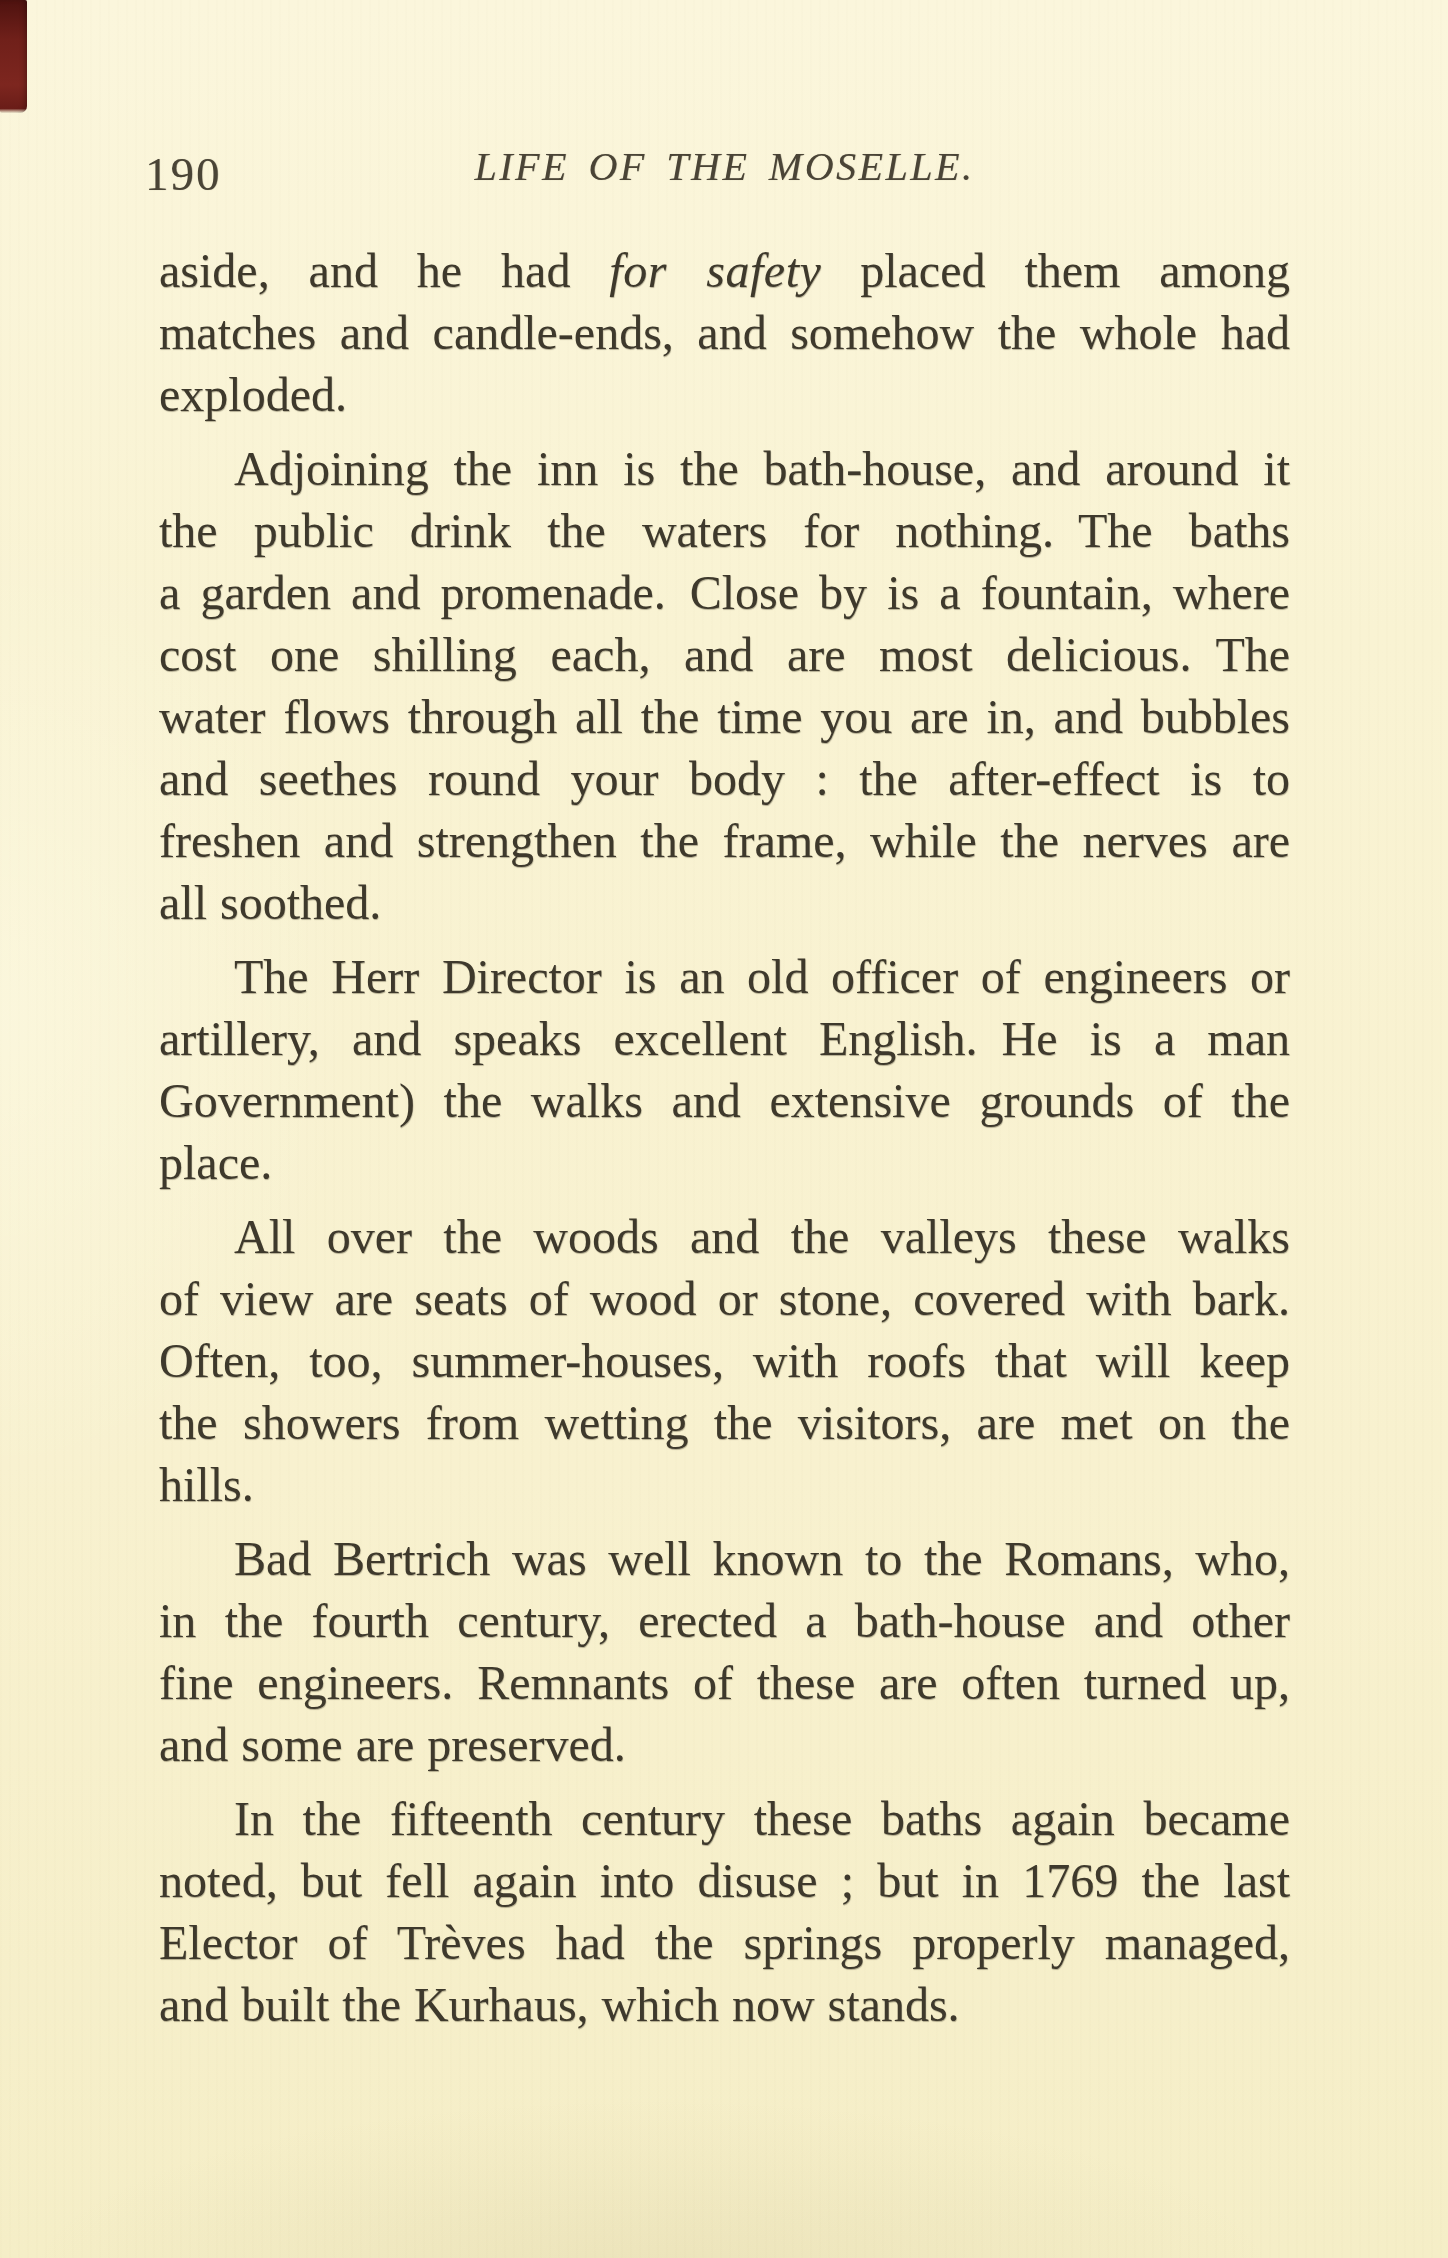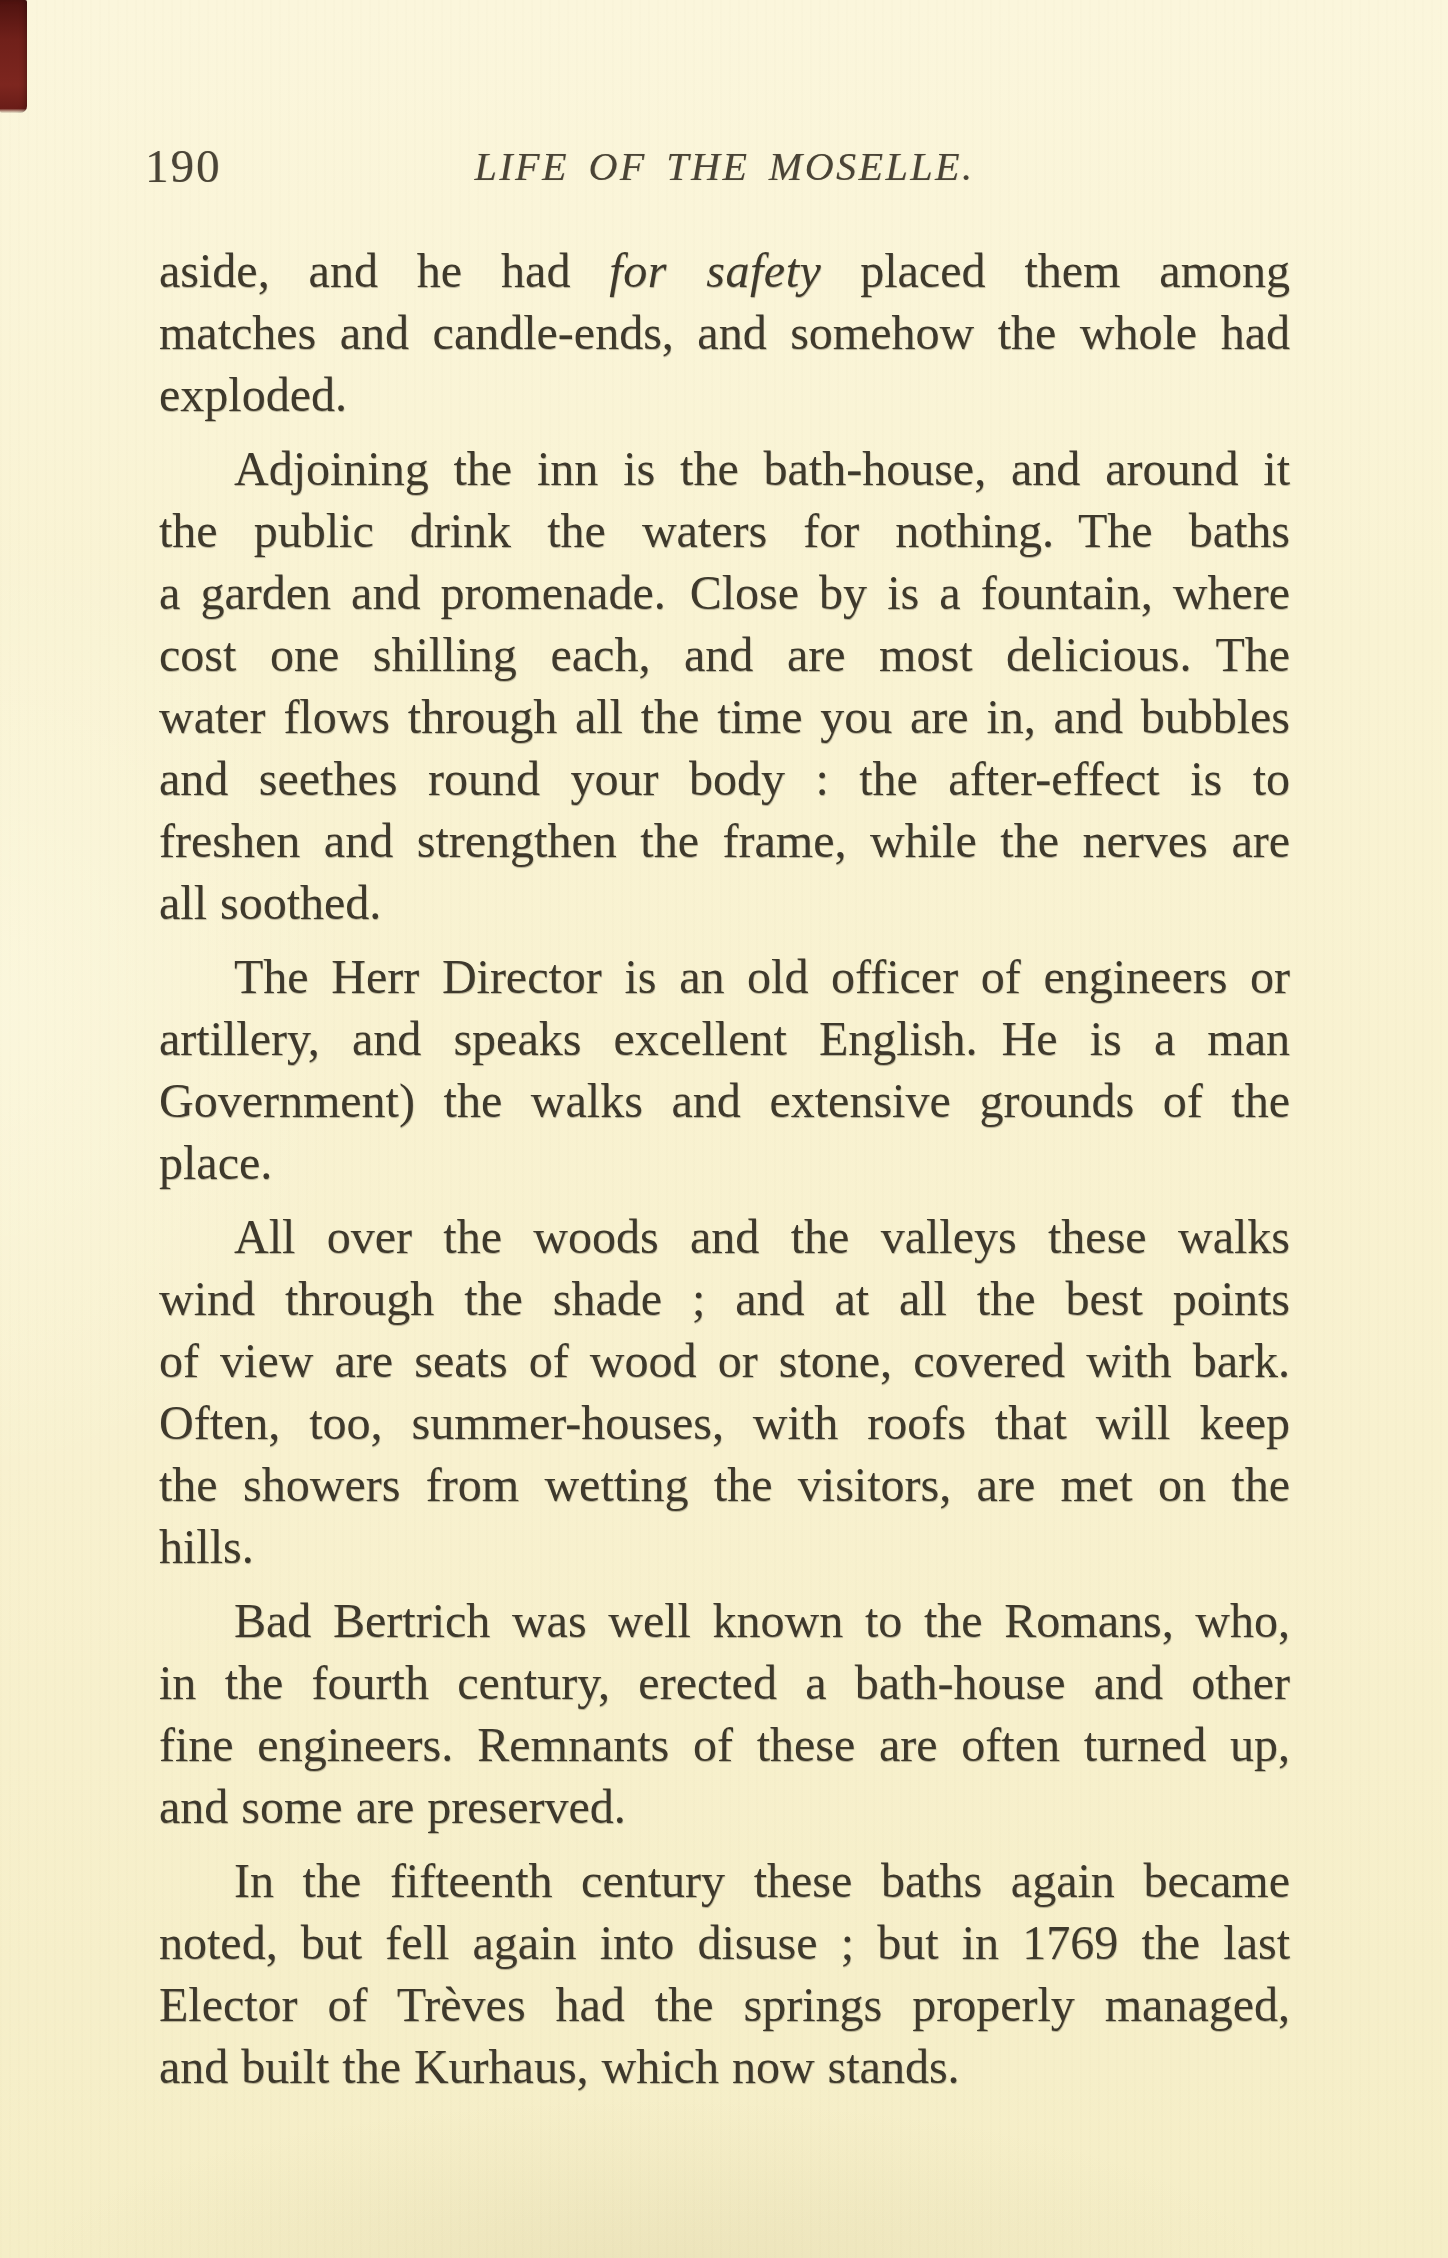--- a/index.html
+++ b/index.html
@@ -25,21 +25,21 @@
     width: 27px; height: 113px;
     background: linear-gradient(180deg, #4e120f 0%, #70201a 35%, #7d261f 75%, #6a1d18 96%, rgba(106,29,24,0));
     border-radius: 0 2px 7px 2px;
     box-shadow: inset -4px 0 6px -3px rgba(0,0,0,0.35);
   }
   .runhead {
     position: absolute; left: 147px; top: 141px; width: 1155px; height: 52px;
     color: #4a4436;
   }
   .page-num {
-    position: absolute; left: -2px; top: 2px;
+    position: absolute; left: -2px; top: 10px;
     font-size: 47px; line-height: 47px;
     letter-spacing: 2px;
     text-shadow: 0.4px 0.4px 0.7px rgba(74,68,54,0.45);
   }
   .run-title {
     position: absolute; left: 0; right: 0; top: 6px;
     text-align: center;
     font-size: 40px; line-height: 40px;
     letter-spacing: 2.5px;
     word-spacing: 7px;
@@ -94,21 +94,20 @@
       <div class="line para-end">all soothed.</div>
     </div>
     <div class="para">
       <div class="line indent">The Herr Director is an old officer of engineers or</div>
       <div class="line">artillery, and speaks excellent English. He is a man</div>
       <div class="line">Government) the walks and extensive grounds of the</div>
       <div class="line para-end">place.</div>
     </div>
     <div class="para">
       <div class="line indent">All over the woods and the valleys these walks</div>
-      <div class="line">wind through the shade ; and at all the best points</div>
       <div class="line">of view are seats of wood or stone, covered with bark.</div>
       <div class="line">Often, too, summer-houses, with roofs that will keep</div>
       <div class="line">the showers from wetting the visitors, are met on the</div>
       <div class="line para-end">hills.</div>
     </div>
     <div class="para">
       <div class="line indent">Bad Bertrich was well known to the Romans, who,</div>
       <div class="line">in the fourth century, erected a bath-house and other</div>
       <div class="line">fine engineers. Remnants of these are often turned up,</div>
       <div class="line para-end">and some are preserved.</div>

